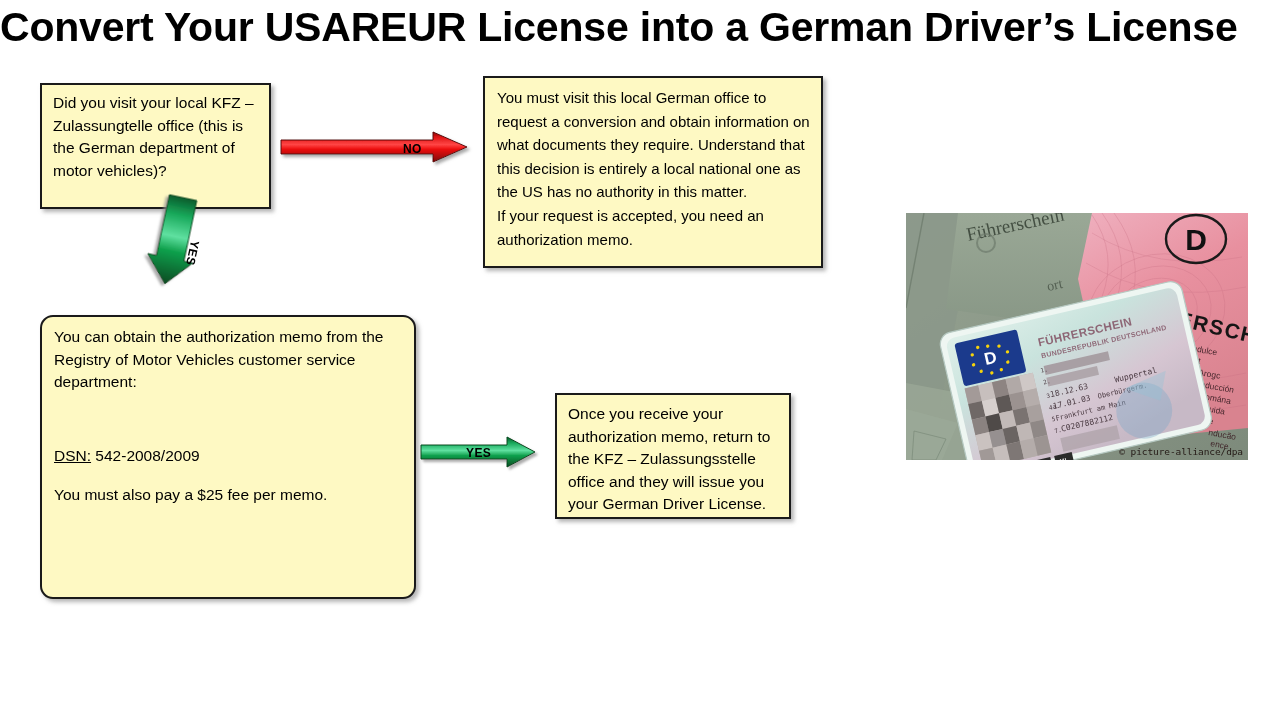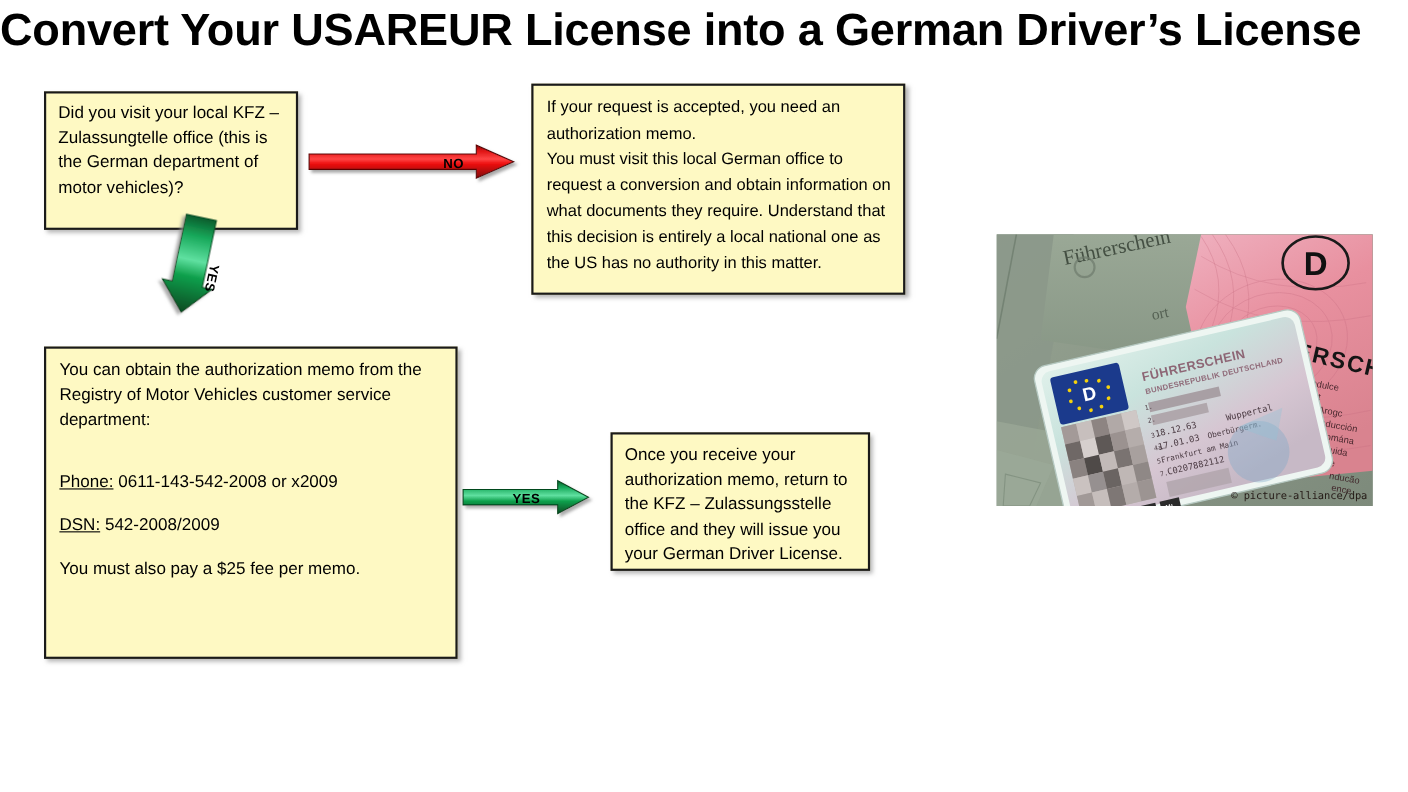--- a/index.html
+++ b/index.html
@@ -54,21 +54,21 @@
     text-decoration: underline;
   }
   .mail-link {
     color: #1f6fb5;
     text-decoration: underline;
     word-break: break-all;
   }
 
   #box-question  { left: 40px;  top: 83px;  width: 231px; height: 126px; }
   #box-visit     { left: 483px; top: 76px;  width: 340px; height: 192px; font-size: 15px; line-height: 23.6px; }
-  #box-memo      { left: 40px;  top: 315px; width: 376px; height: 284px; }
+  #box-memo      { left: 40px;  top: 315px; width: 376px; height: 284px; border-radius: 13px; }
   #box-issue     { left: 555px; top: 393px; width: 236px; height: 126px; }
 
   #box-visit .inner { padding: 8px 8px 6px 12px; }
   #box-memo  .inner { padding: 9px 9px 6px 12px; }
   #box-issue .inner { padding: 8px 9px 6px 11px; }
 
   
   .arrow-wrap {
     position: absolute;
   }
@@ -148,22 +148,22 @@
         <feDropShadow dx="2.5" dy="2.5" stdDeviation="1.4" flood-color="#8a8a8a" flood-opacity="0.75"></feDropShadow>
       </filter>
     </defs>
     <polygon filter="url(#shA)" points="0,8 152,8 152,0 186,15 152,30 152,22 0,22" fill="url(#gradRed)" stroke="#5d0505" stroke-width="1"></polygon>
   </svg>
   <span class="arrow-label">NO</span>
 </div>
 
 <div class="flow-box" id="box-visit">
   <div class="inner">
+    <p>You must visit this local German office to request a conversion and obtain information on what documents they require.  Understand that this decision is entirely a local national one as the US has no authority in this matter.</p>
     <p>If your request is accepted, you need an authorization memo.</p>
-    <p>You must visit this local German office to request a conversion and obtain information on what documents they require.  Understand that this decision is entirely a local national one as the US has no authority in this matter.</p>
   </div>
 </div>
 
 <div class="arrow-wrap" id="arrow-yes-down">
   <svg width="80" height="96" viewBox="0 0 80 96">
     <defs>
       <linearGradient id="gradGreenV" x1="0" y1="0" x2="1" y2="0">
         <stop offset="0%" stop-color="#0a5c2c"></stop>
         <stop offset="20%" stop-color="#17a85a"></stop>
         <stop offset="45%" stop-color="#5fe0a0"></stop>
@@ -179,21 +179,20 @@
     </g>
   </svg>
   <span class="arrow-label">YES</span>
 </div>
 
 <div class="flow-box" id="box-memo">
   <div class="inner">
     <p>You can obtain the authorization memo from the Registry of Motor Vehicles customer service department:</p>
     <div class="gap"></div>
     <div class="gap"></div>
-    <p><span class="u-label">Phone:</span> <span>0611-143-542-2008 or x2009</span></p>
     <div class="gap"></div>
     <p><span class="u-label">DSN:</span> <span>542-2008/2009</span></p>
     <div class="gap"></div>
     <p>You must also pay a $25 fee per memo.</p>
   </div>
 </div>
 
 <div class="arrow-wrap" id="arrow-yes-right">
   <svg width="118" height="34" viewBox="0 0 118 34">
     <defs>

